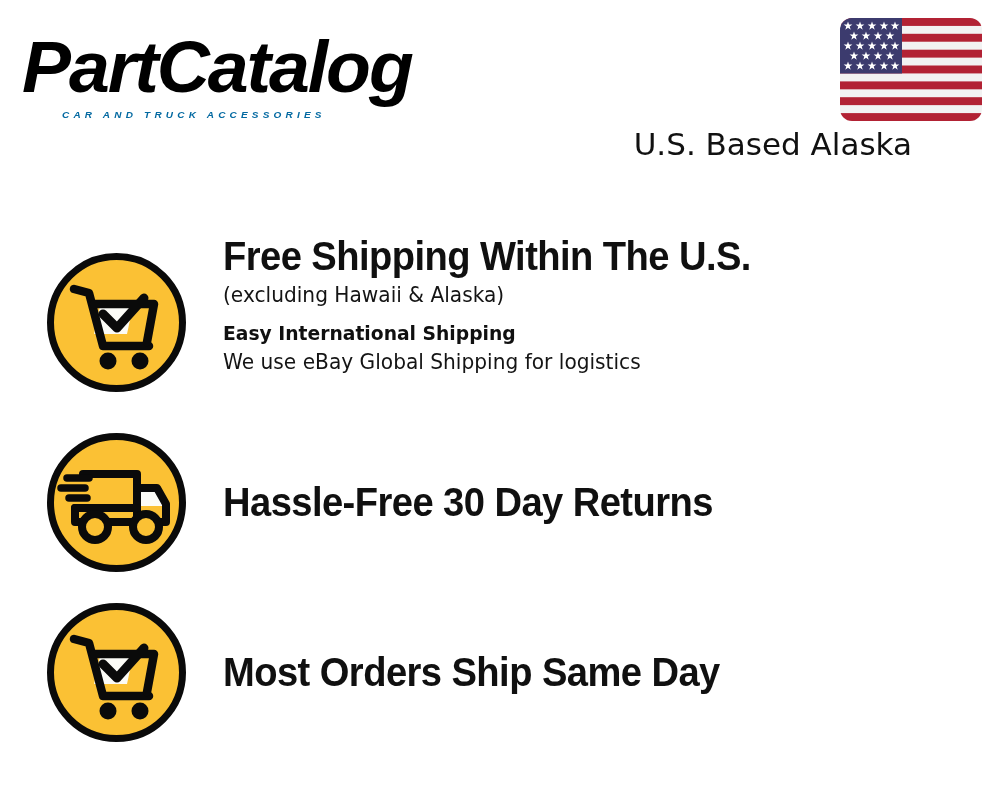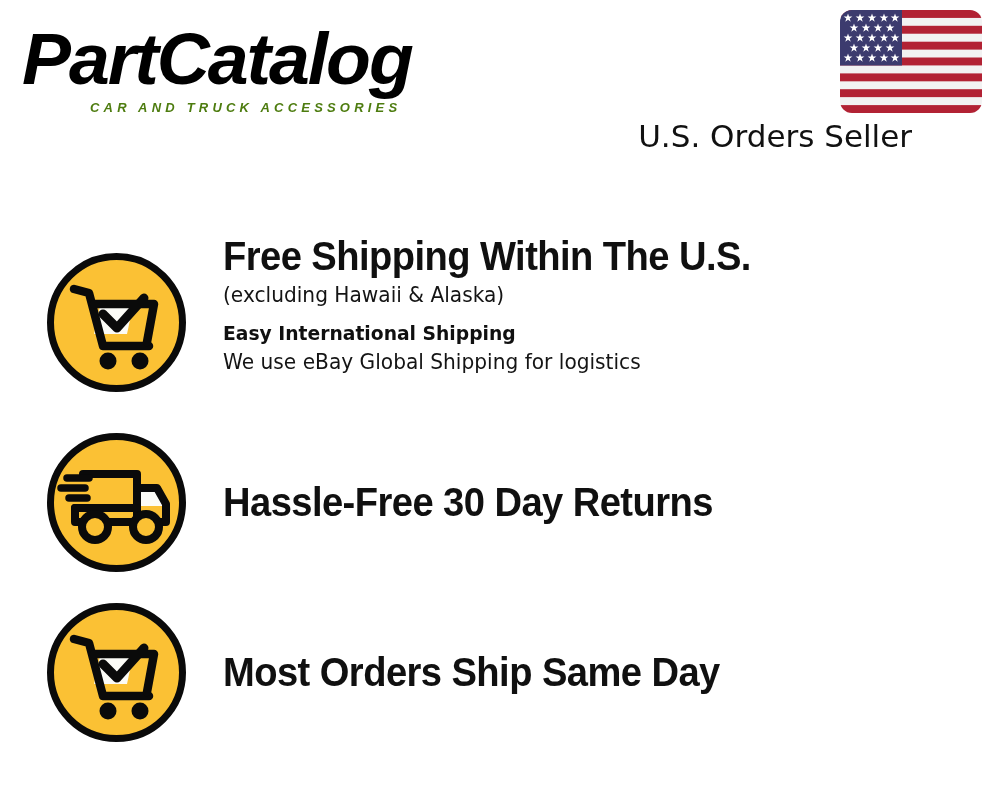--- a/index.html
+++ b/index.html
@@ -12,46 +12,46 @@
     height: 800px;
     overflow: hidden;
     font-family: "Liberation Sans", sans-serif;
     color: #111111;
     position: relative;
   }
 
   
   #header {
     position: absolute;
-    left: 0; top: 0;
+    left: 0; top: 8px;
     width: 924px;
     height: 175px;
   }
 
   #logo-block {
     position: absolute;
     left: 22px;
     top: 22px;
     width: 470px;
   }
   #logo-wordmark {
     display: block;
     width: 462px;
     height: 78px;
   }
   #logo-tagline {
     display: block;
     margin-top: 1px;
-    margin-left: 68px;
+    margin-left: 40px;
     font-family: "Liberation Sans", sans-serif;
     font-weight: bold;
     font-style: italic;
-    font-size: 13px;
+    font-size: 10px;
     letter-spacing: 4.2px;
-    color: #4d7c0f;
+    color: #0369a1;
     white-space: nowrap;
     transform: scaleY(0.95);
     transform-origin: left top;
   }
 
   #flag-wrap {
     position: absolute;
     left: 840px;
     top: 10px;
     width: 142px;
@@ -207,21 +207,21 @@
           <use href="#star5" x="8" y="48"></use>
           <use href="#star5" x="20" y="48"></use>
           <use href="#star5" x="32" y="48"></use>
           <use href="#star5" x="44" y="48"></use>
           <use href="#star5" x="55" y="48"></use>
         </g>
       </g>
     </svg>
   </div>
 
-  <div id="seller-badge-text">U.S. Orders Seller</div>
+  <div id="seller-badge-text">U.S. Based Alaska</div>
 </div>
 
 <div class="feature-row" id="feature-row-0">
   <div class="feature-icon">
     <svg viewBox="0 0 143 145" aria-hidden="true">
       <circle cx="71.5" cy="72.5" r="66" fill="#FBC134" stroke="#0A0A0A" stroke-width="7"></circle>
       <path d="M55 56 L88 56 L82 84 L49 84 Z" fill="#FCFCF7"></path>
       <path d="M29 39 L44 43 L58 96 L104 96" fill="none" stroke="#0A0A0A" stroke-width="8.5" stroke-linecap="round" stroke-linejoin="round"></path>
       <path d="M49 54 L109 54 L102 92" fill="none" stroke="#0A0A0A" stroke-width="8.5" stroke-linecap="round" stroke-linejoin="round"></path>
       <path d="M58 64 L72 78 L99 48" fill="none" stroke="#0A0A0A" stroke-width="9" stroke-linecap="round" stroke-linejoin="round"></path>

